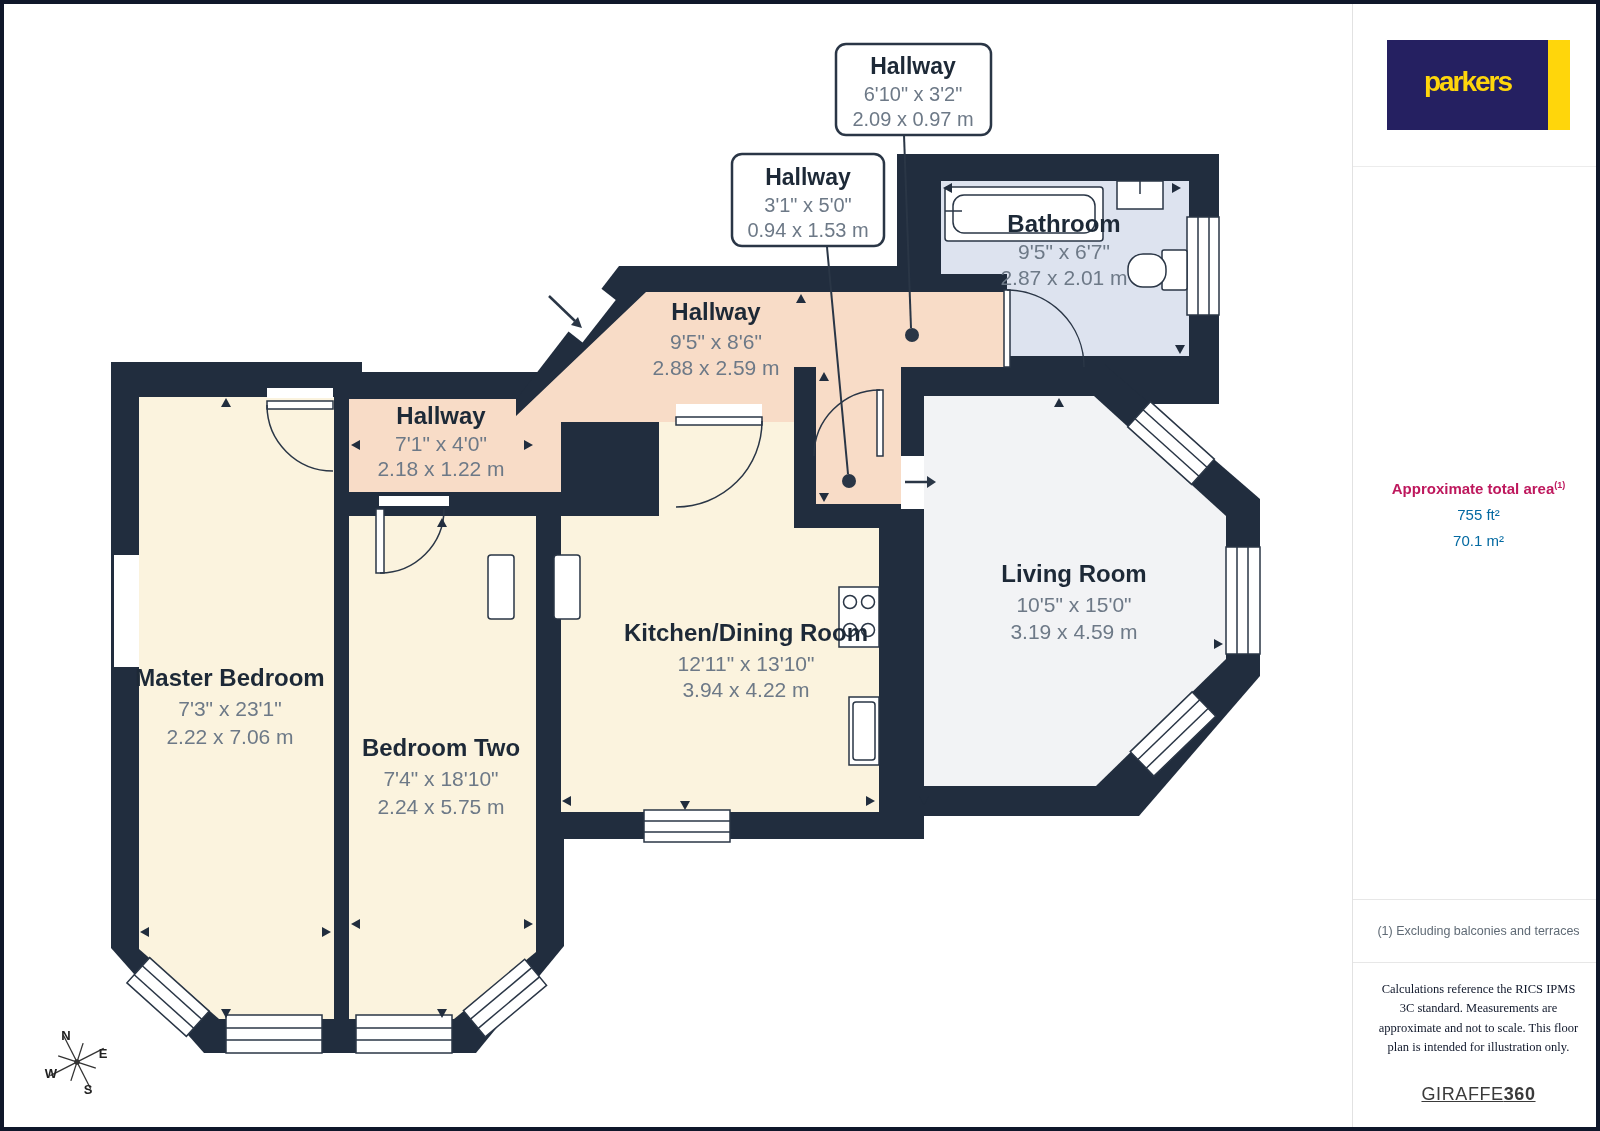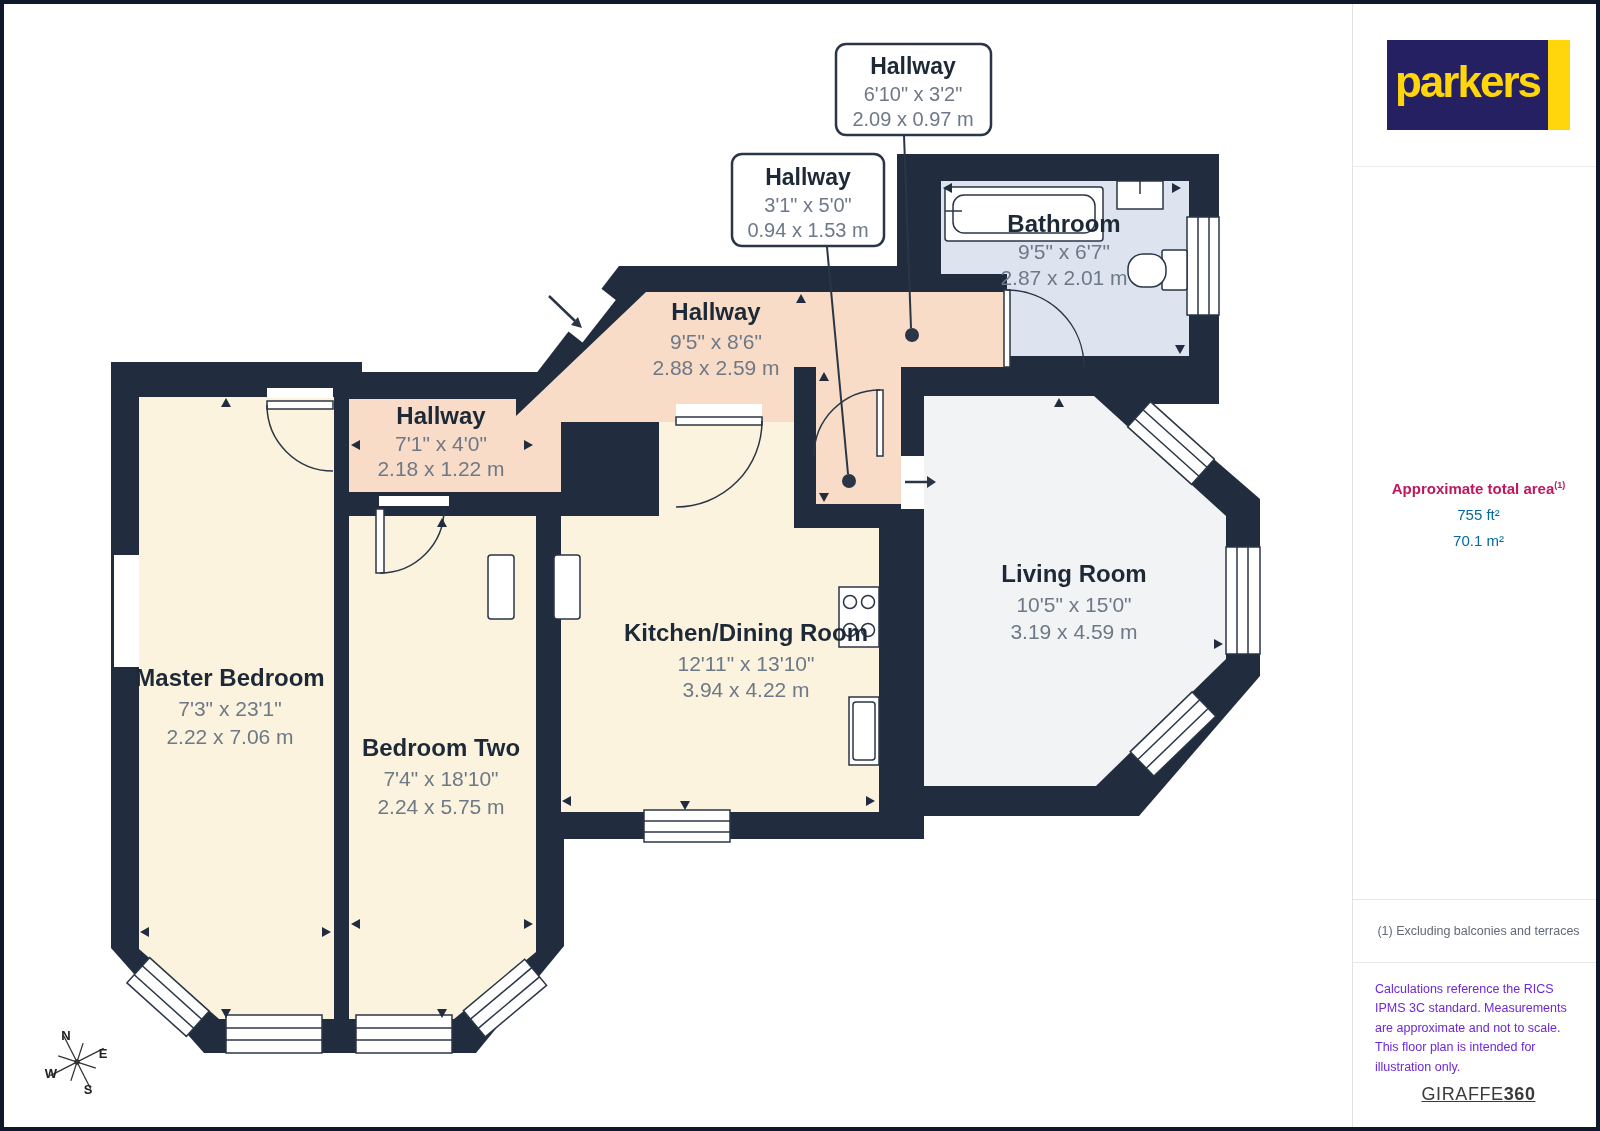--- a/index.html
+++ b/index.html
@@ -8,29 +8,29 @@
   svg text{font-family:"Liberation Sans",sans-serif;}
   .rt{font-size:24px;font-weight:bold;fill:#1d2937;}
   .rd{font-size:21px;fill:#6d7987;}
   .ct{font-size:23px;font-weight:bold;fill:#1d2937;}
   .cd{font-size:20px;fill:#6d7987;}
   .cmp{font-size:13px;font-weight:bold;fill:#222;}
   
   aside{position:absolute;left:1348px;top:0;width:251px;height:100%;background:#fff;border-left:1px solid #e2e2e2;}
   .side-top{height:162px;border-bottom:1px solid #ececec;display:flex;align-items:center;justify-content:center;}
   .logo{display:flex;width:183px;height:90px;}
-  .logo-text{flex:1;background:#252061;color:#ffd60b;font-size:44px;font-weight:bold;display:flex;align-items:center;justify-content:center;letter-spacing:-2px;padding-bottom:6px;}
+  .logo-text{flex:1;background:#252061;color:#ffd60b;font-size:28px;font-weight:bold;display:flex;align-items:center;justify-content:center;letter-spacing:-2px;padding-bottom:6px;}
   .logo-bar{width:22px;background:#ffd60b;}
   .side-area{position:absolute;top:476px;left:0;right:0;text-align:center;}
   .area-title{font-size:15px;font-weight:bold;color:#be185d;}
   .area-title sup{font-size:9px;}
   .area-val{font-size:15px;color:#0369a1;margin-top:9px;}
   .side-fn{position:absolute;top:895px;height:62px;left:0;right:0;border-top:1px solid #e7e7e7;border-bottom:1px solid #e7e7e7;
            display:flex;align-items:center;justify-content:center;font-size:12.5px;color:#5f6a75;}
-  .side-disc{position:absolute;top:976px;left:22px;right:22px;font-size:12.5px;color:#6d28d9;text-align:left;line-height:1.55;}
+  .side-disc{position:absolute;top:976px;left:22px;right:22px;font-size:12.5px;color:#0f172a;text-align:center;line-height:1.55;font-family:Liberation Serif, serif;}
   .giraffe{position:absolute;top:1080px;left:0;right:0;text-align:center;font-size:18px;color:#3a3a3a;letter-spacing:0.6px;text-decoration:underline;}
   .giraffe b{font-weight:bold;}
 </style>
 </head>
 <body>
 
 <div class="page">
 
 <svg width="1348" height="1131" viewBox="0 0 1348 1131" style="position:absolute;left:0;top:0;">
 

